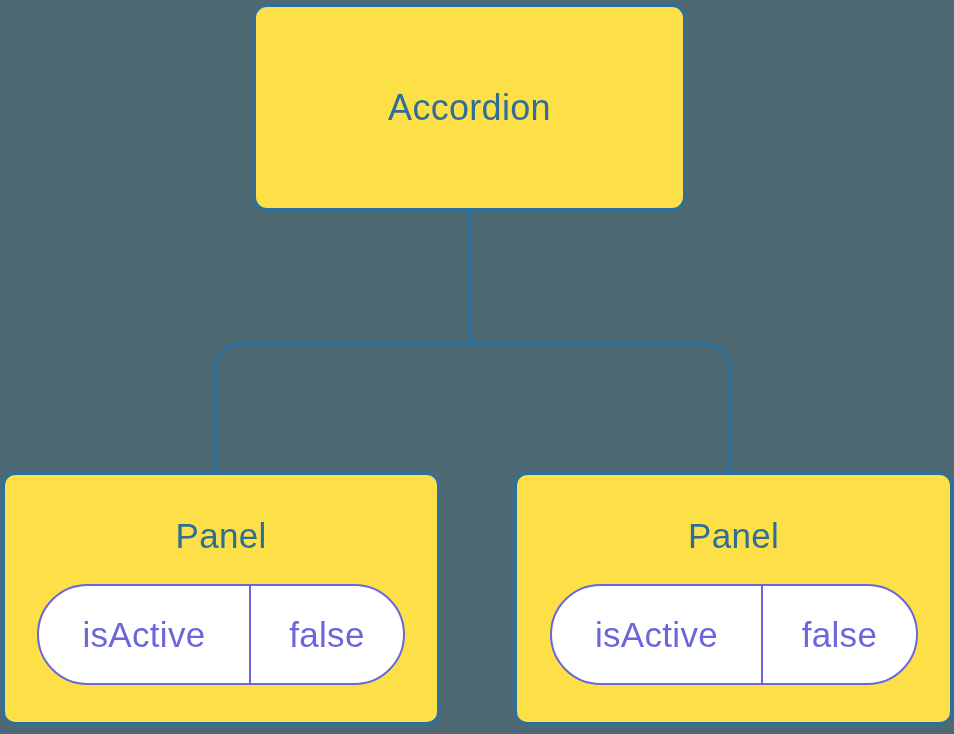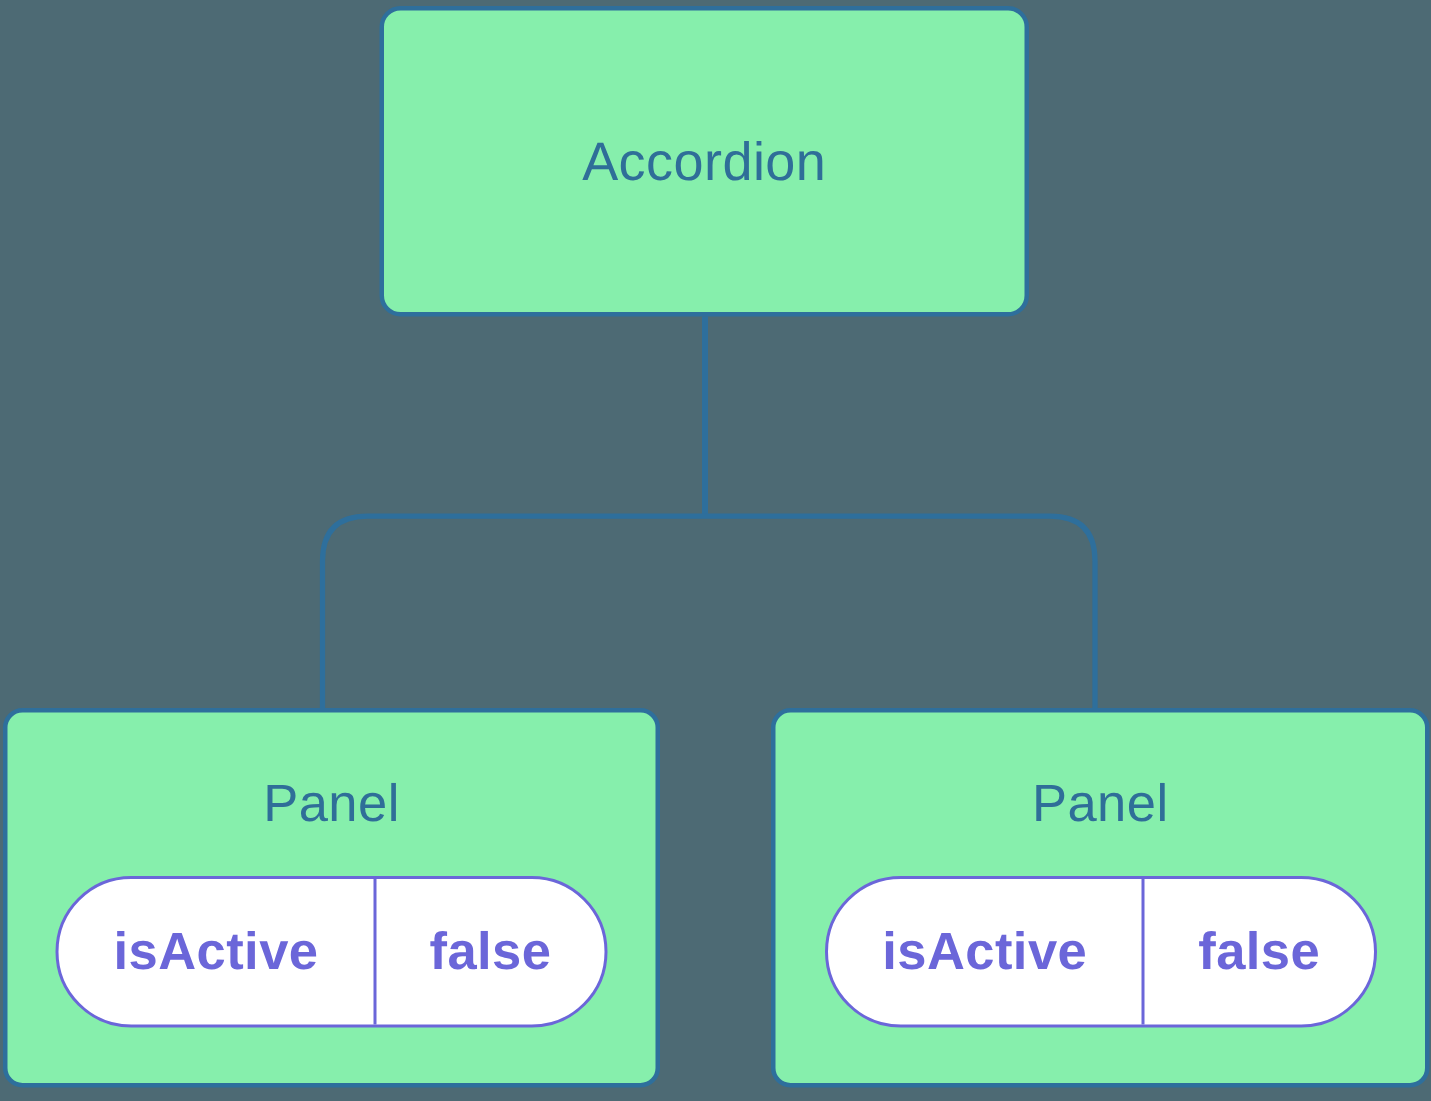--- a/index.html
+++ b/index.html
@@ -15,21 +15,21 @@
     overflow: hidden;
   }
   .edges {
     position: absolute;
     left: 0; top: 0;
     width: 954px; height: 734px;
     pointer-events: none;
   }
   .node {
     position: absolute;
-    background: #86efac;
+    background: #fde047;
     border: 3px solid #2E6F9C;
     box-sizing: border-box;
     border-radius: 14px;
   }
   .node-root {
     left: 253px; top: 4px;
     width: 433px; height: 207px;
     display: flex;
     align-items: center;
     justify-content: center;
@@ -69,21 +69,21 @@
     display: flex;
     align-items: stretch;
     background: #FFFFFF;
   }
   .prop-cell {
     display: flex;
     align-items: center;
     justify-content: center;
     color: #6B66D9;
     font-size: 35px;
-    font-weight: 700;
+    font-weight: 400;
     letter-spacing: 0.3px;
   }
   .prop-name  { width: 58%; }
   .prop-value {
     width: 42%;
     border-left: 2.5px solid #6B66D9;
   }
 </style>
 </head>
 <body>

